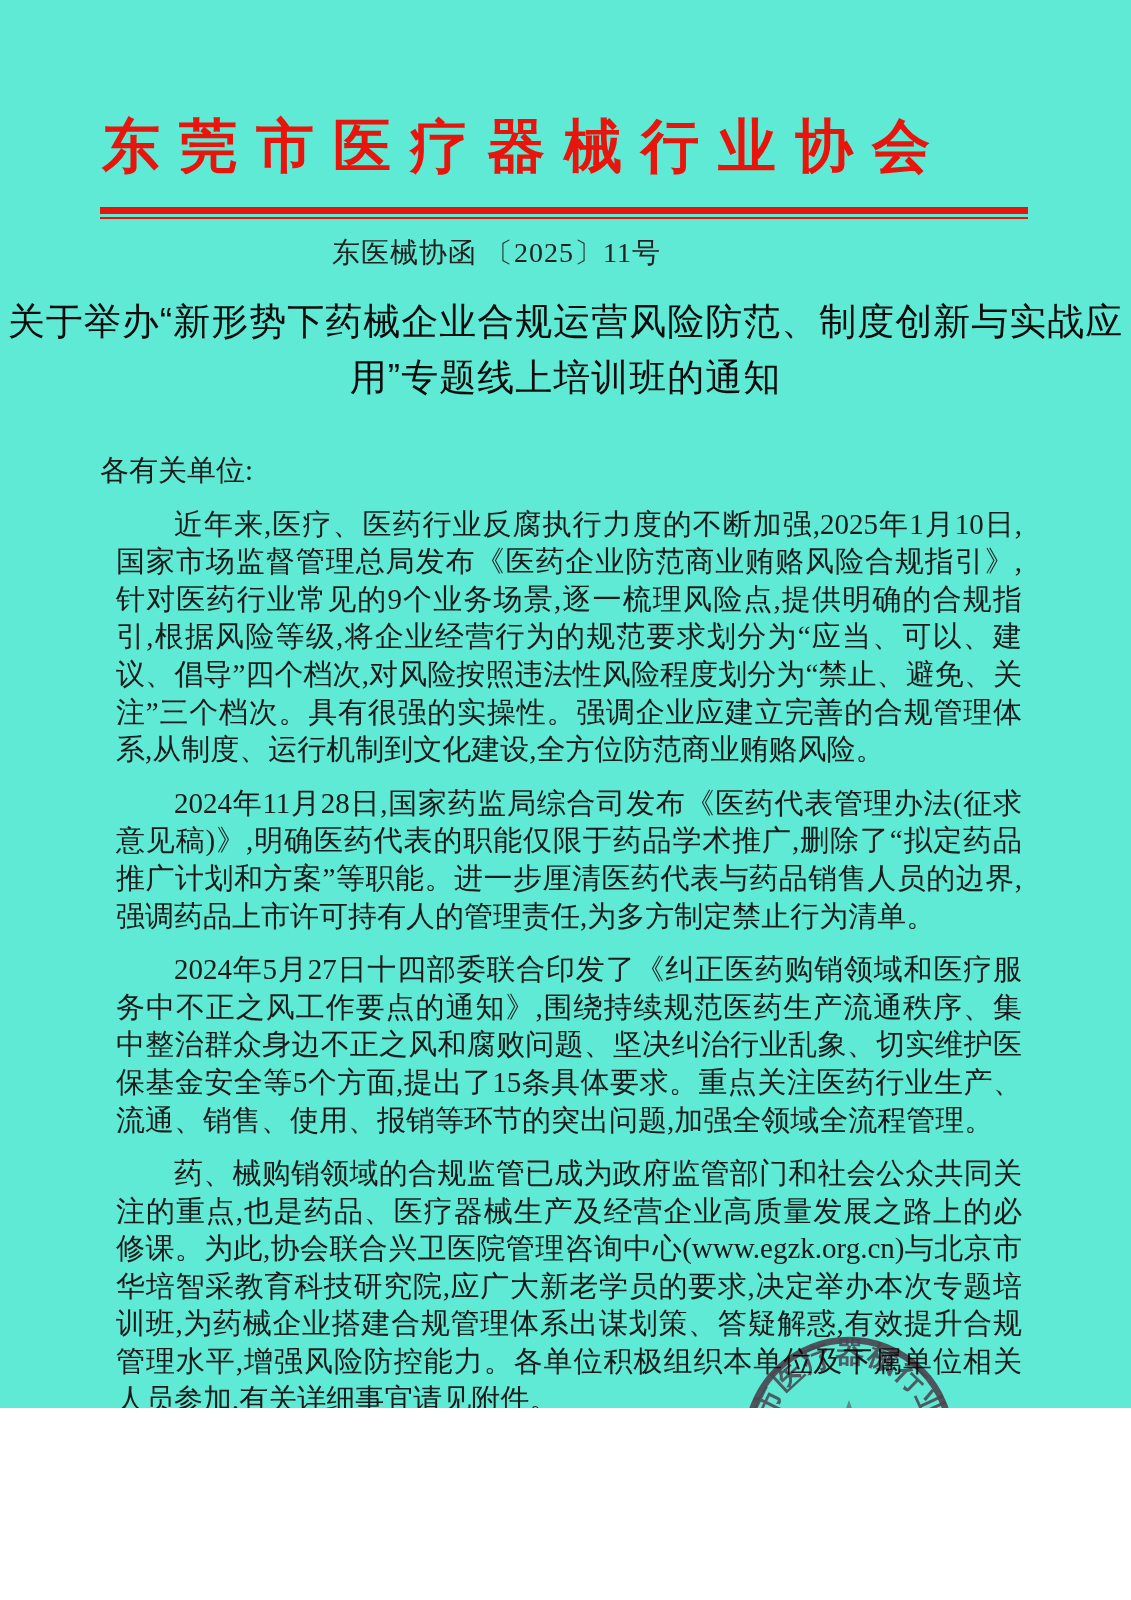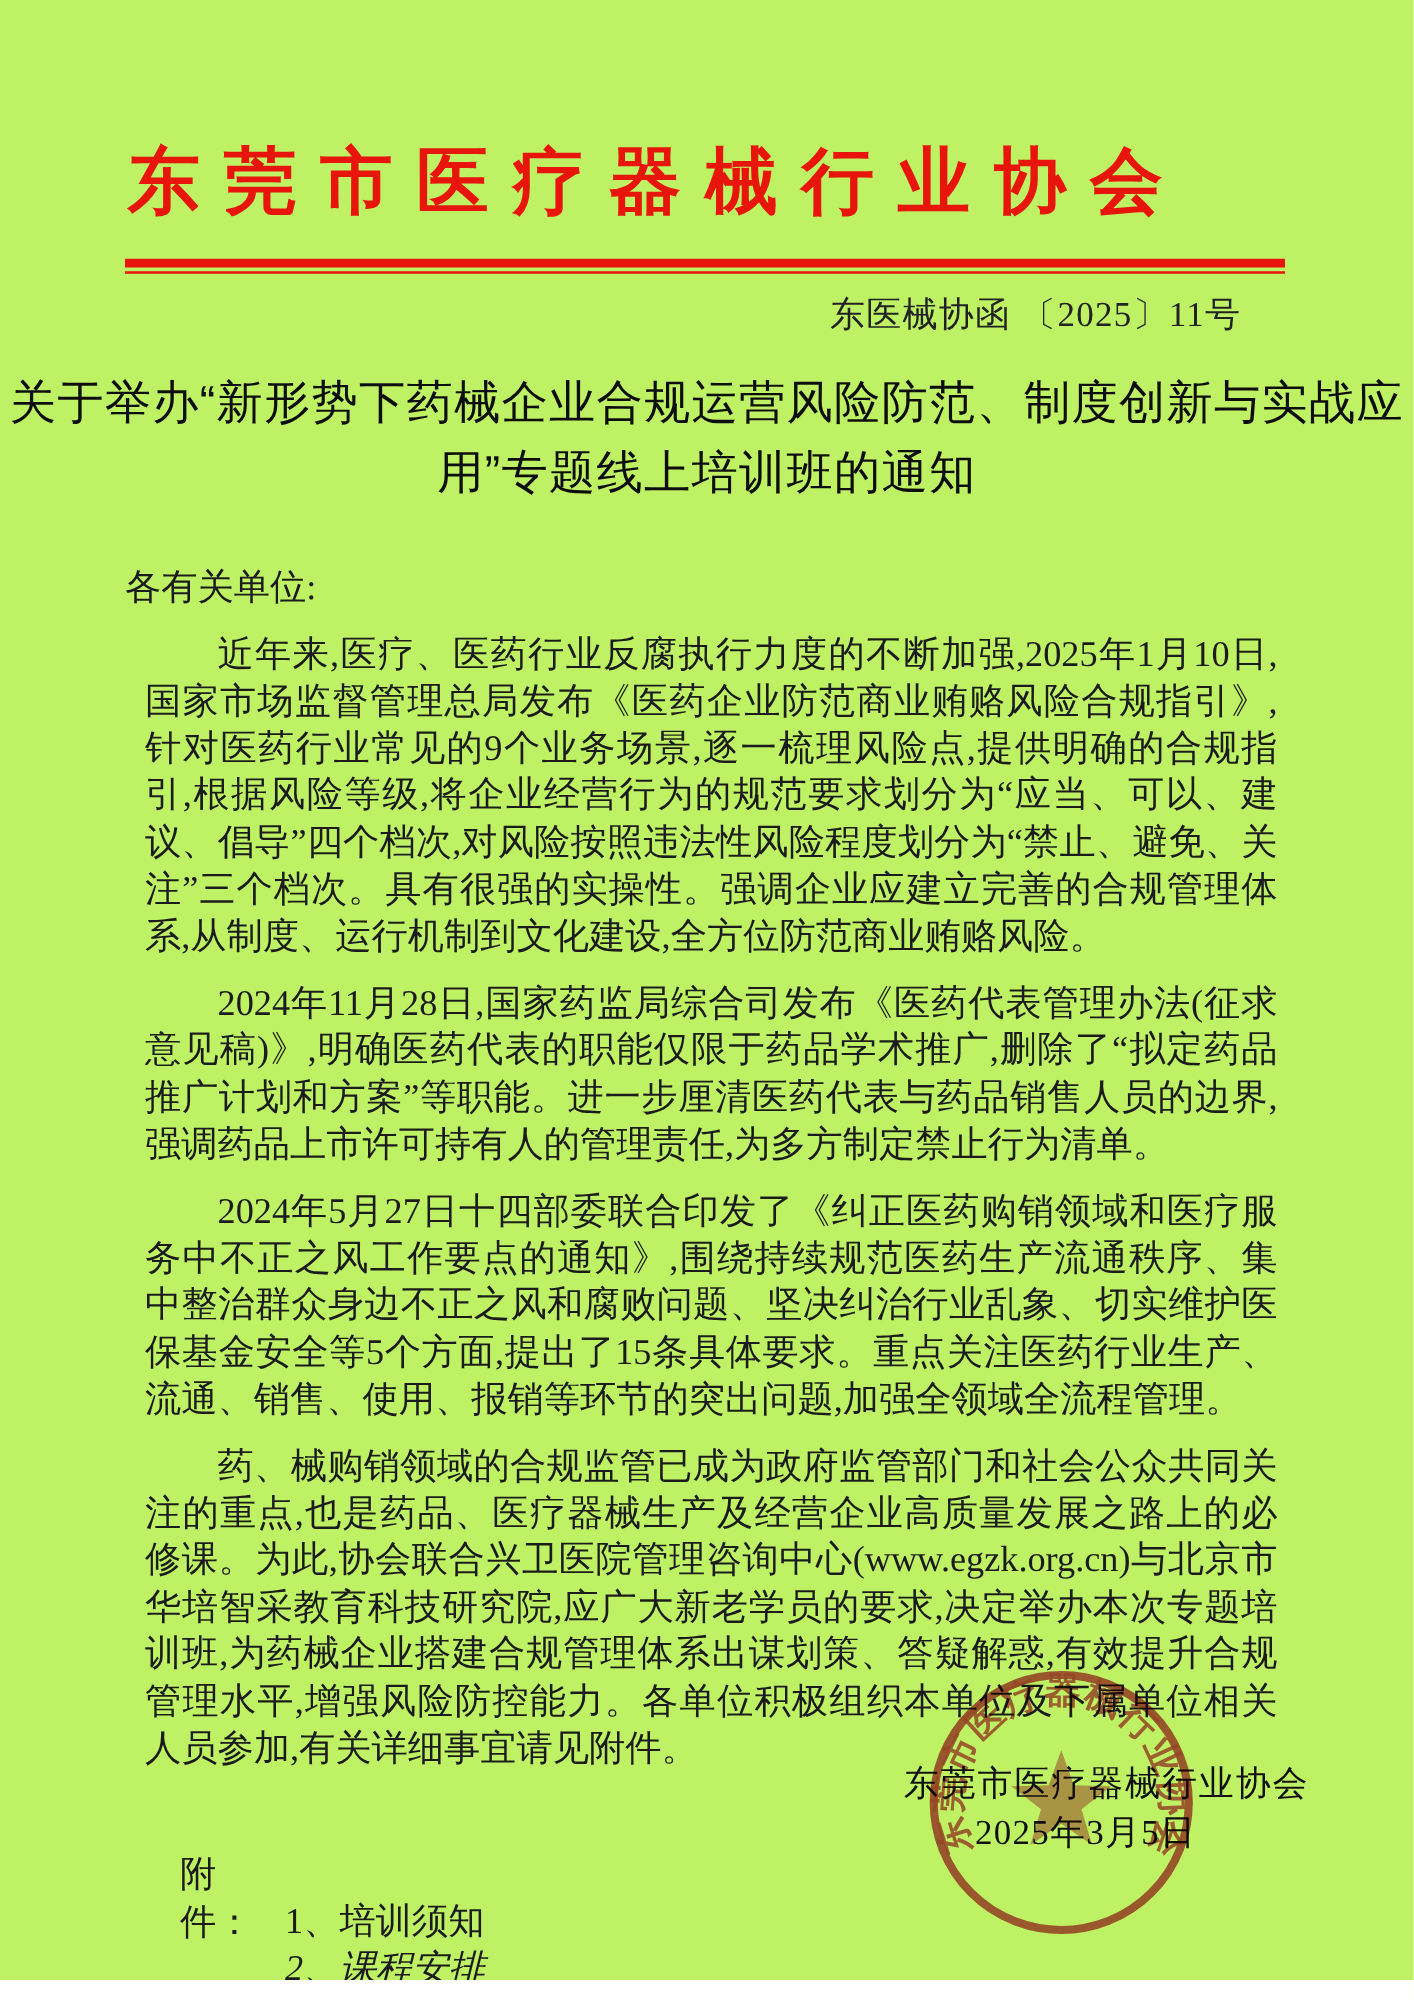--- a/index.html
+++ b/index.html
@@ -1,20 +1,20 @@
 <!DOCTYPE html>
 <html><head>
 <meta charset="utf-8">
 <style>
   html, body { margin: 0; padding: 0; background: #ffffff; }
   .page {
     position: relative;
     width: 1131px;
-    height: 1584px;
-    background: #bef264;
+    height: 1408px;
+    background: #5eead4;
     overflow: hidden;
     font-family: "Liberation Serif", "DejaVu Serif", serif;
     color: #161616;
   }
   
   .org-header {
     position: absolute;
     top: 106px;
     left: 102px;
     width: 930px;
@@ -35,21 +35,21 @@
     height: 3px;
     border-top: 7px solid #e8150c;
     border-bottom: 2px solid #e8150c;
   }
   
   .ref-number {
     position: absolute;
     top: 234px;
     left: 0;
     width: 993px;
-    text-align: right;
+    text-align: center;
     font-size: 28px;
     line-height: 38px;
     color: #222;
     letter-spacing: 1px;
   }
   
   .doc-title {
     position: absolute;
     top: 294px;
     left: 0;

